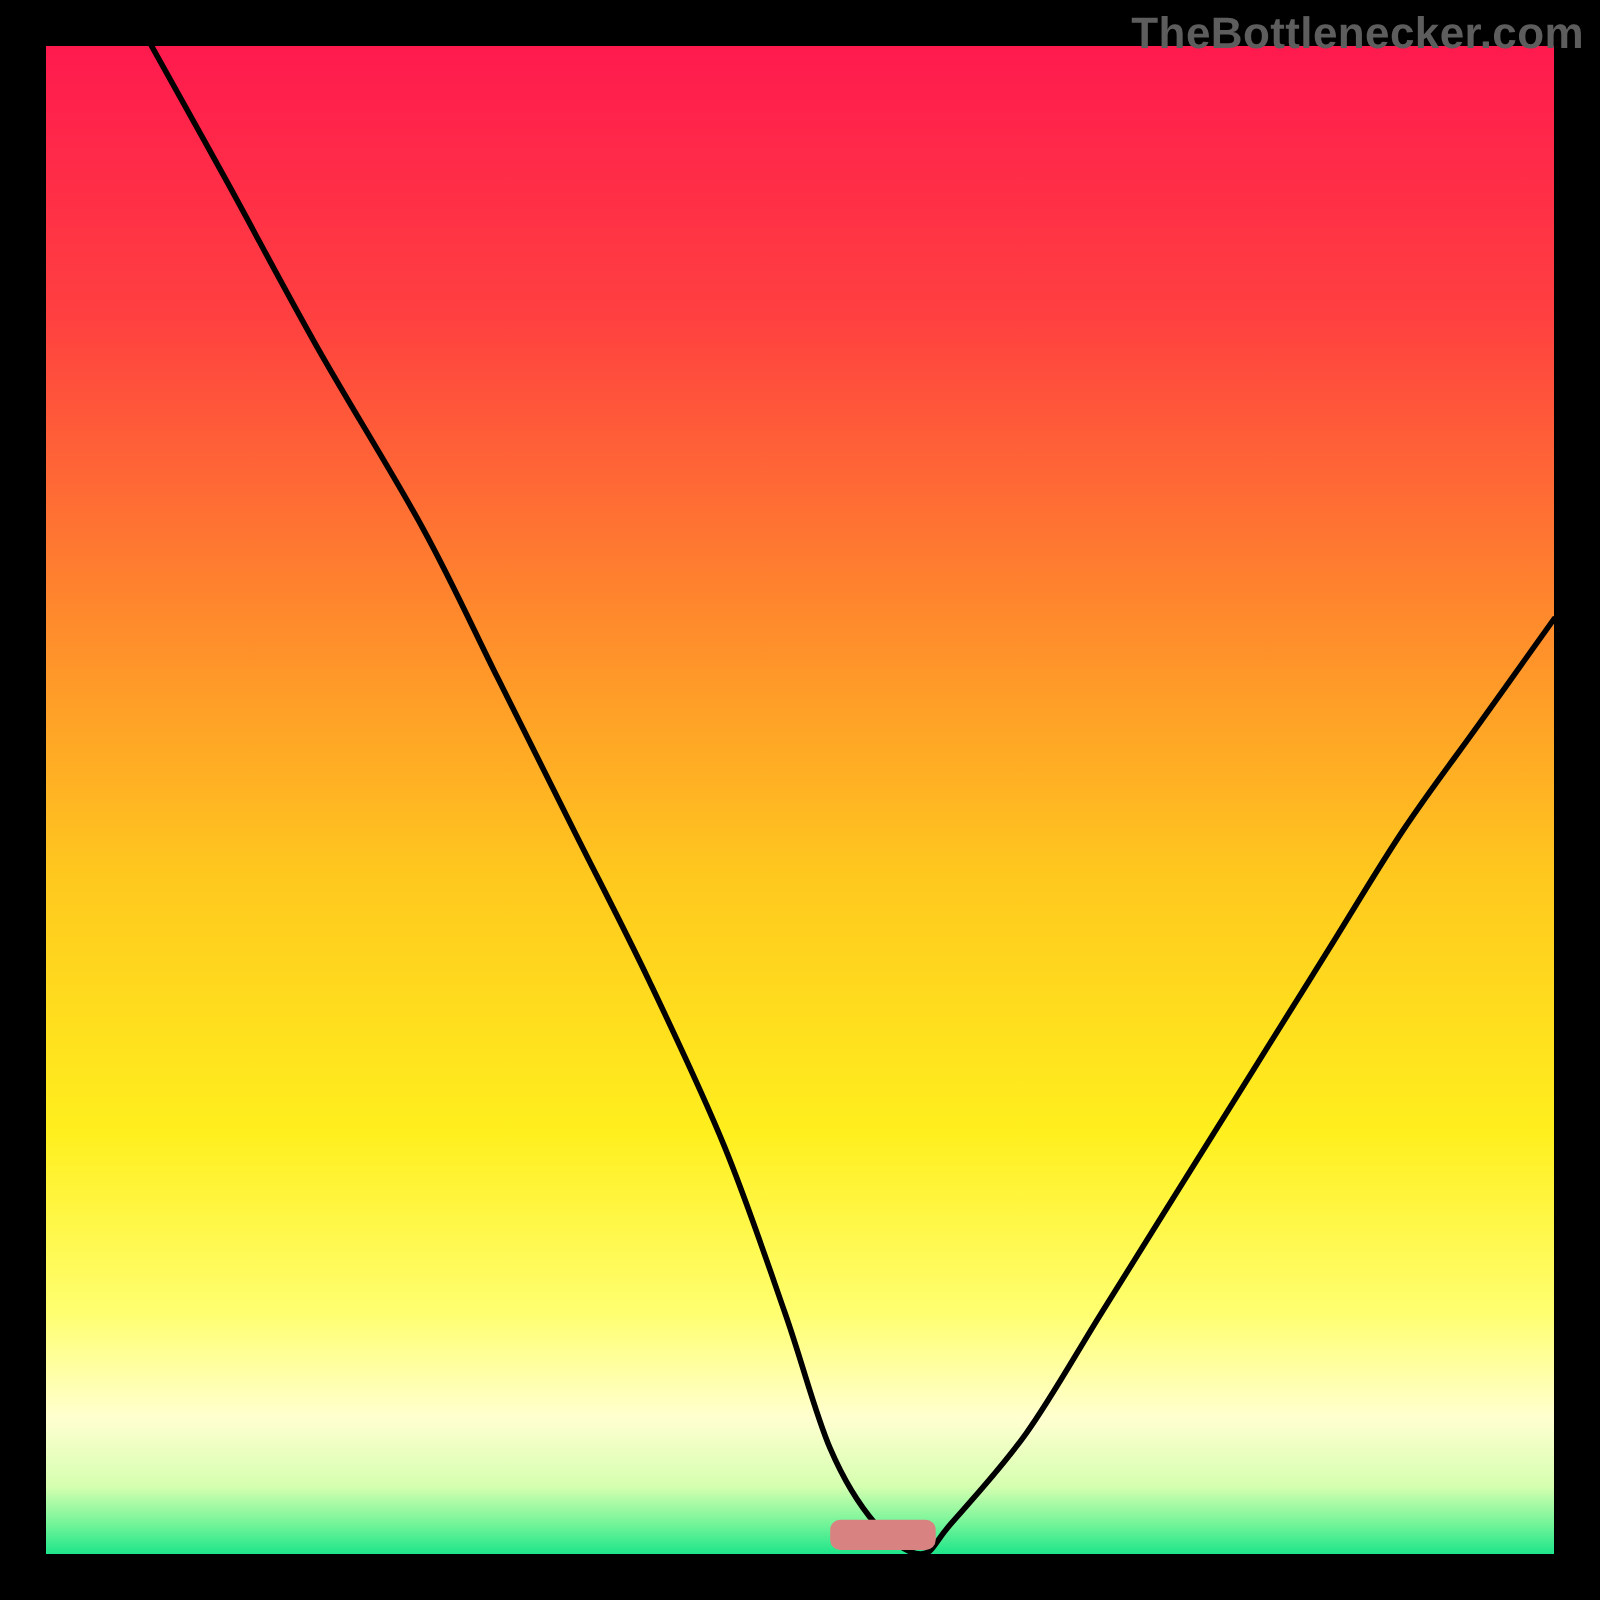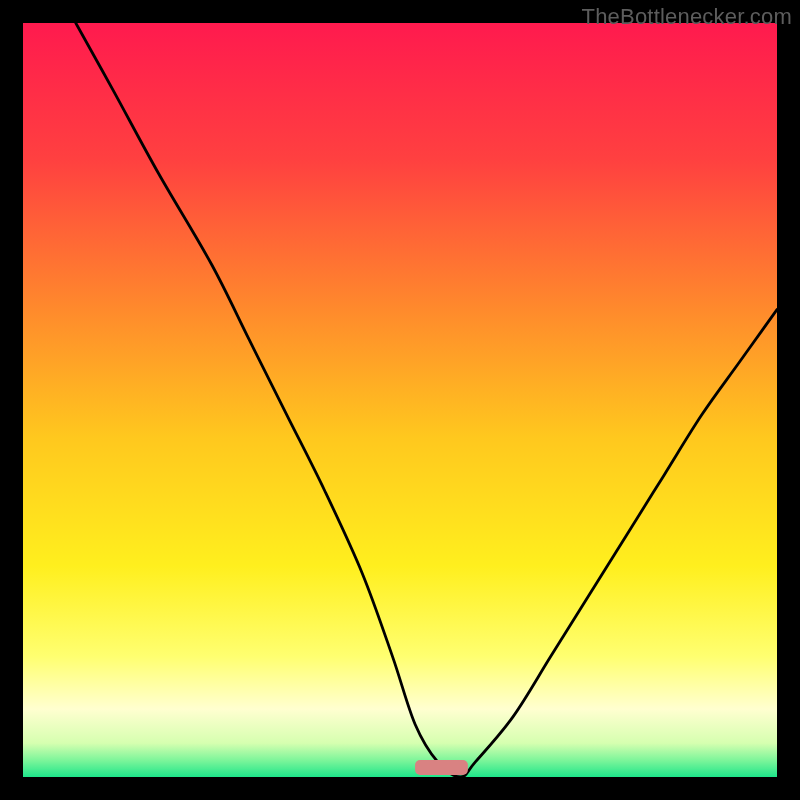--- a/index.html
+++ b/index.html
@@ -24,21 +24,21 @@
     width: 754px;
     height: 754px;
     overflow: hidden;
   }
   .watermark {
     position: absolute;
     top: 4px;
     right: 8px;
     color: #5d5d5d;
     font-size: 22px;
-    font-weight: 400;
+    font-weight: 700;
     letter-spacing: 0.2px;
     z-index: 50;
   }
 </style>
 </head>
 <body>
 
 <div class="frame">
 
   <div class="plot">

